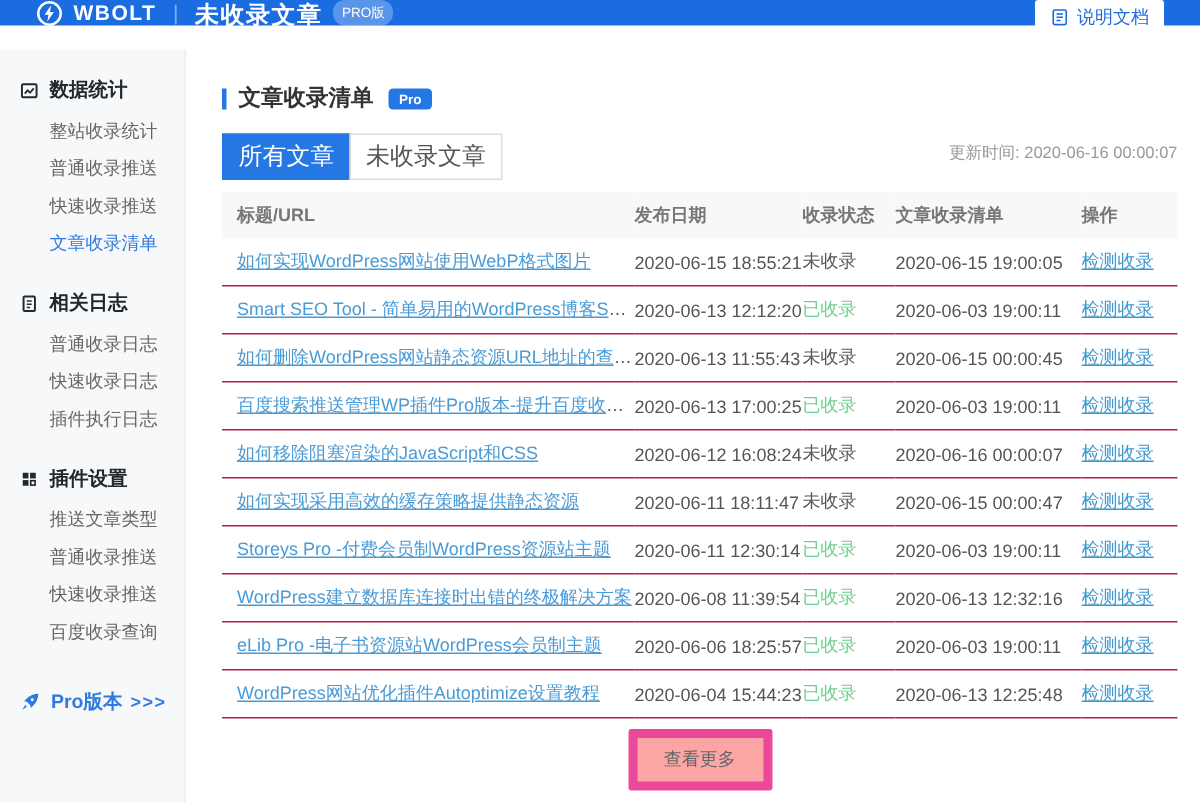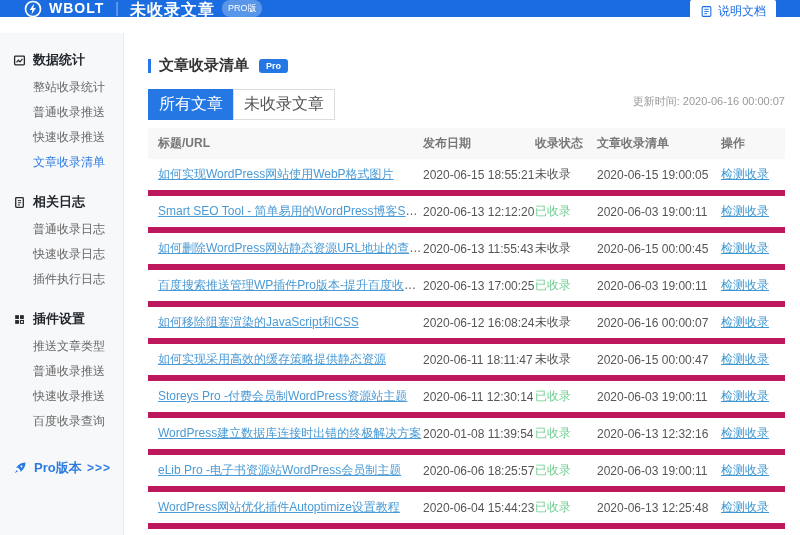--- a/index.html
+++ b/index.html
@@ -50,21 +50,21 @@
   .tab { background:#fff; border:1px solid #ddd; color:#555; font-size:16px;
     padding:4px 10px; margin-left:-1px; cursor:pointer; font-family:inherit; }
   .tab:first-child { margin-left:0; }
   .tab.active { background:#2577e3; border-color:#2577e3; color:#fff; }
   .updated { position:absolute; right:0; top:5px; color:#999; font-size:11px; }
 
   table { width:100%; border-collapse:collapse; margin-top:8px; font-size:12px; table-layout:fixed; }
   thead th { background:#f8f8f8; color:#777; font-weight:bold; text-align:left;
     padding:7px 0; }
   th:first-child, td:first-child { padding-left:10px; }
-  tbody td { padding:7px 0; border-bottom:6px solid #be185d; color:#555;
+  tbody td { padding:7px 0; border-bottom:1px solid #be185d; color:#555;
     white-space:nowrap; overflow:hidden; text-overflow:ellipsis; }
   a.title-link { color:#4a9ad5; text-decoration:underline; cursor:pointer; }
   a.action-link { color:#3e97d1; text-decoration:underline; cursor:pointer; }
   .st-green { color:#6fce91; }
   .st-dark { color:#555; }
 
   .load-more-wrap { text-align:center; margin-top:7px; }
   .load-more { background:#fca5a5; border:6px solid #ec4899; color:#666; font-size:12px;
     padding:6px 18px; border-radius:2px; cursor:pointer; font-family:inherit; }
 
@@ -237,21 +237,21 @@
         </tr>
         <tr>
           <td><a class="title-link">Storeys Pro -付费会员制WordPress资源站主题</a></td>
           <td>2020-06-11 12:30:14</td>
           <td><span class="st-green">已收录</span></td>
           <td>2020-06-03 19:00:11</td>
           <td><a class="action-link">检测收录</a></td>
         </tr>
         <tr>
           <td><a class="title-link">WordPress建立数据库连接时出错的终极解决方案</a></td>
-          <td>2020-01-08 11:39:54</td>
+          <td>2020-06-08 11:39:54</td>
           <td><span class="st-green">已收录</span></td>
           <td>2020-06-13 12:32:16</td>
           <td><a class="action-link">检测收录</a></td>
         </tr>
         <tr>
           <td><a class="title-link">eLib Pro -电子书资源站WordPress会员制主题</a></td>
           <td>2020-06-06 18:25:57</td>
           <td><span class="st-green">已收录</span></td>
           <td>2020-06-03 19:00:11</td>
           <td><a class="action-link">检测收录</a></td>

